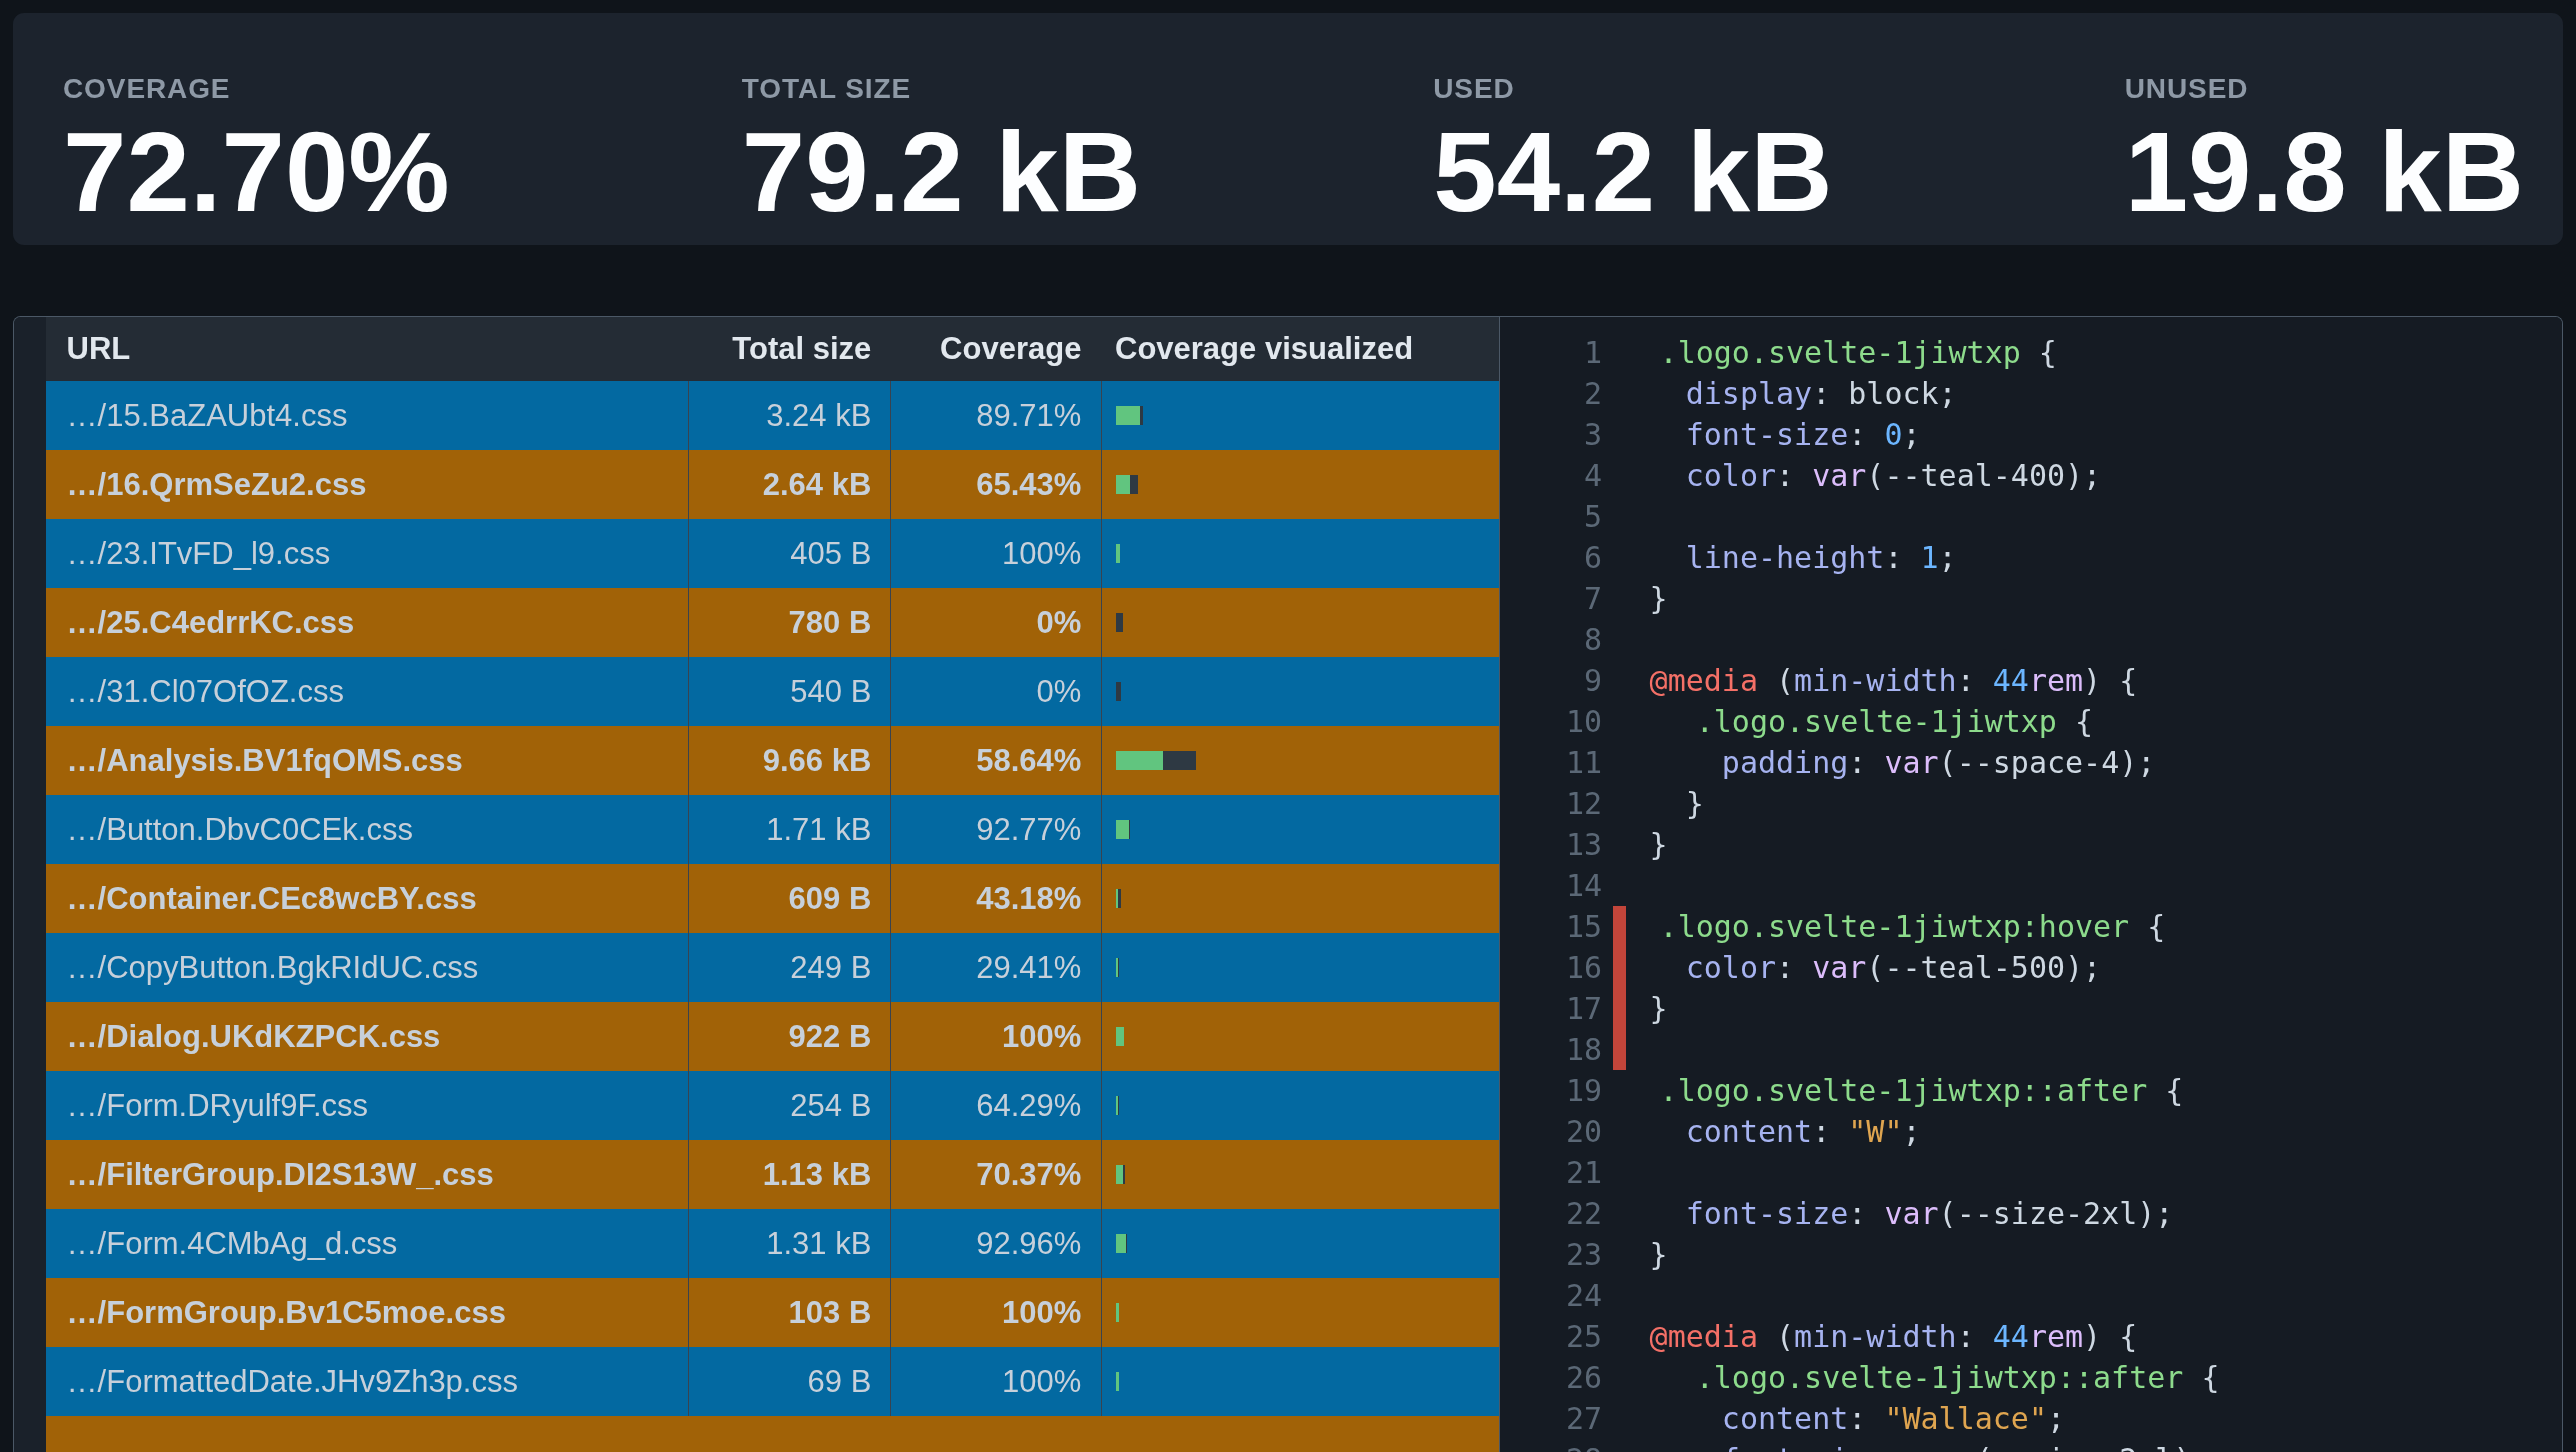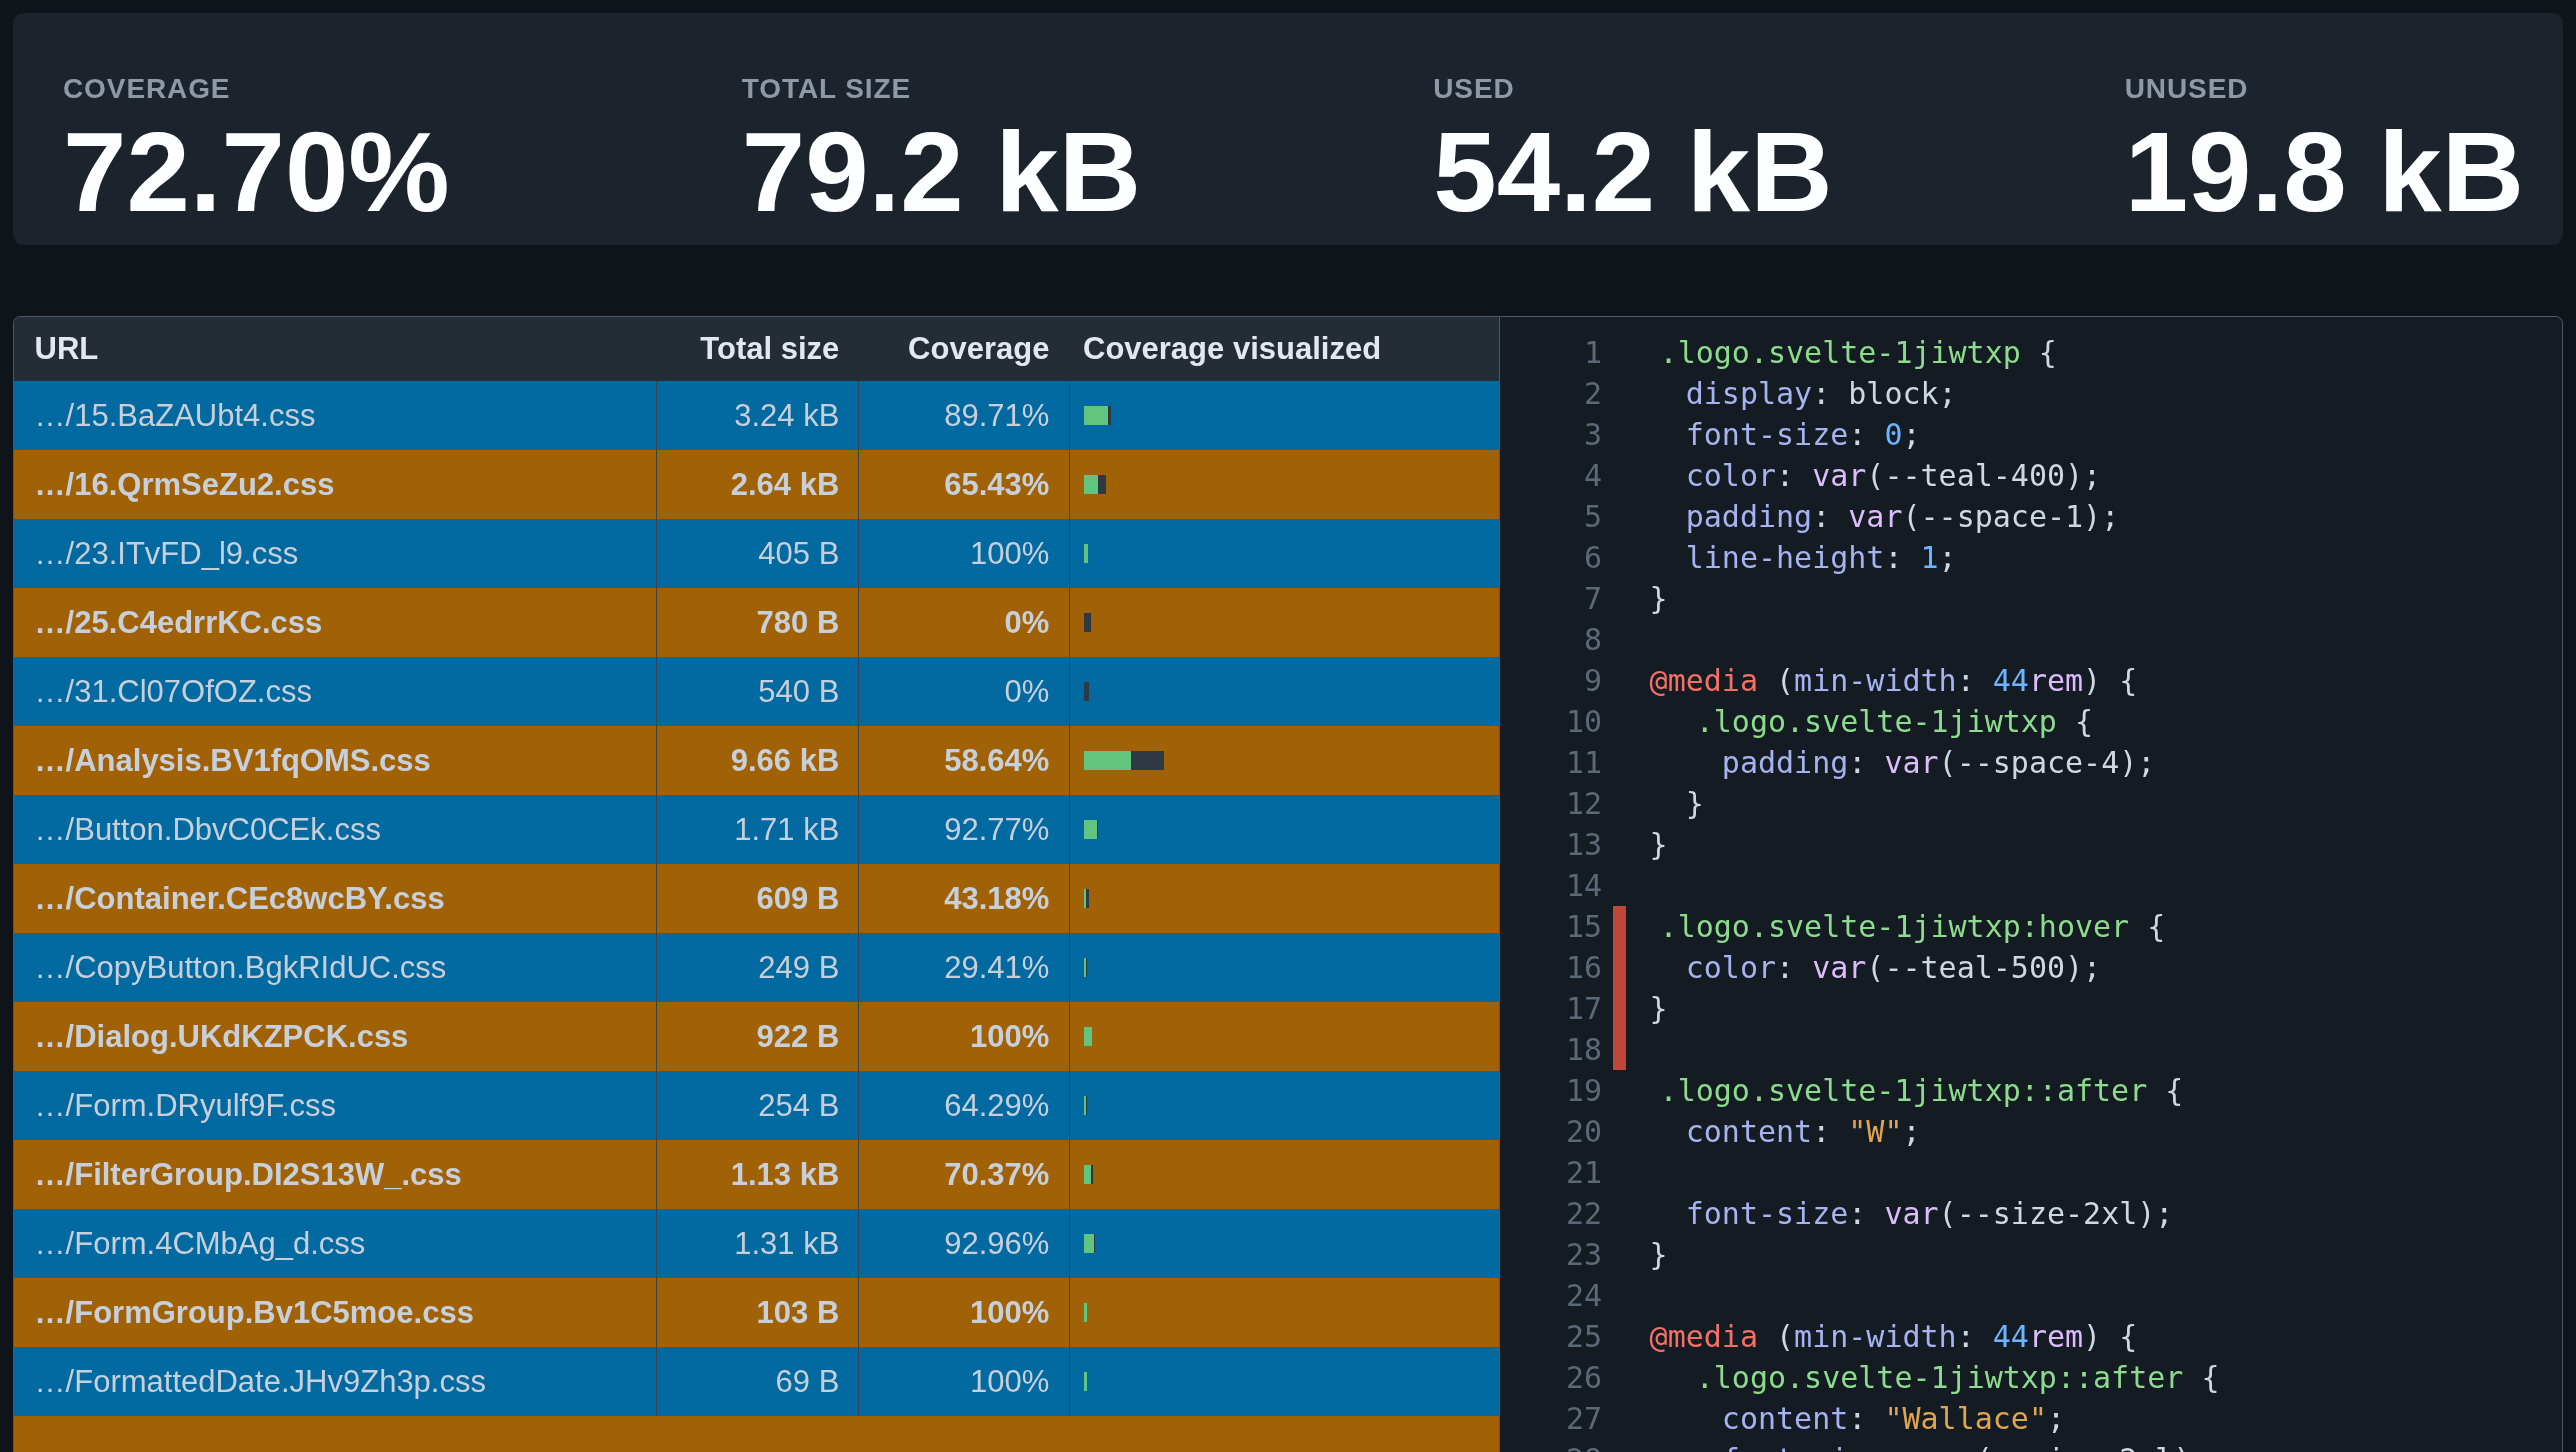--- a/index.html
+++ b/index.html
@@ -31,21 +31,21 @@
   
   .main-panel {
     position: absolute; left: 13px; top: 316px;
     width: 2550px; height: 1137px;
     border: 1.9px solid #4b5866; border-bottom: none;
     border-radius: 7.5px 7.5px 0 0;
     display: flex; overflow: hidden;
     background: #151b23;
   }
 
-  .table-pane { flex: 0 0 1485px; display: flex; flex-direction: column; background: #1a212a; }
+  .table-pane { flex: 0 0 1485px; display: flex; flex-direction: column; background: #1a212a; padding-left: 32px; }
 
   .t-header {
     height: 64px; flex: 0 0 64px; display: flex; align-items: center;
     background: #242c35; color: #e2e8ee; font-weight: bold; font-size: 31px;
   }
   .t-body { flex: 1; display: flex; flex-direction: column; overflow: hidden; }
   .t-row {
     height: 69px; flex: 0 0 69px; display: flex; align-items: stretch;
     font-size: 31px; color: #c7d0da; cursor: pointer;
   }
@@ -277,21 +277,21 @@
           </div>
         </div>
         <div class="t-row even"></div>
       </div>
   </div>
   <div class="code-pane">
       <div class="cl"><span class="ln">1</span><span class="mk"></span><span class="ct"><span class="tk-sel">.logo.svelte-1jiwtxp</span><span class="tk-pun"> {</span></span></div>
       <div class="cl"><span class="ln">2</span><span class="mk"></span><span class="ct"><span class="tk-pun">  </span><span class="tk-prop">display</span><span class="tk-pun">: </span><span class="tk-val">block</span><span class="tk-pun">;</span></span></div>
       <div class="cl"><span class="ln">3</span><span class="mk"></span><span class="ct"><span class="tk-pun">  </span><span class="tk-prop">font-size</span><span class="tk-pun">: </span><span class="tk-num">0</span><span class="tk-pun">;</span></span></div>
       <div class="cl"><span class="ln">4</span><span class="mk"></span><span class="ct"><span class="tk-pun">  </span><span class="tk-prop">color</span><span class="tk-pun">: </span><span class="tk-fn">var</span><span class="tk-pun">(--teal-400);</span></span></div>
-      <div class="cl"><span class="ln">5</span><span class="mk"></span><span class="ct"><span class="tk-pun">  </span><span class="tk-prop">padding</span><span class="tk-pun">: </span><span class="tk-fn">var</span><span class="tk-pun">(--space-1);</span></span></div>
+      <div class="cl"><span class="ln">5</span><span class="mk"></span></div>
       <div class="cl"><span class="ln">6</span><span class="mk"></span><span class="ct"><span class="tk-pun">  </span><span class="tk-prop">line-height</span><span class="tk-pun">: </span><span class="tk-num">1</span><span class="tk-pun">;</span></span></div>
       <div class="cl"><span class="ln">7</span><span class="mk"></span><span class="ct"><span class="tk-pun">}</span></span></div>
       <div class="cl"><span class="ln">8</span><span class="mk"></span><span class="ct"></span></div>
       <div class="cl"><span class="ln">9</span><span class="mk"></span><span class="ct"><span class="tk-at">@media</span><span class="tk-pun"> (</span><span class="tk-prop">min-width</span><span class="tk-pun">: </span><span class="tk-num">44</span><span class="tk-fn">rem</span><span class="tk-pun">) {</span></span></div>
       <div class="cl"><span class="ln">10</span><span class="mk"></span><span class="ct"><span class="tk-pun">  </span><span class="tk-sel">.logo.svelte-1jiwtxp</span><span class="tk-pun"> {</span></span></div>
       <div class="cl"><span class="ln">11</span><span class="mk"></span><span class="ct"><span class="tk-pun">    </span><span class="tk-prop">padding</span><span class="tk-pun">: </span><span class="tk-fn">var</span><span class="tk-pun">(--space-4);</span></span></div>
       <div class="cl"><span class="ln">12</span><span class="mk"></span><span class="ct"><span class="tk-pun">  }</span></span></div>
       <div class="cl"><span class="ln">13</span><span class="mk"></span><span class="ct"><span class="tk-pun">}</span></span></div>
       <div class="cl"><span class="ln">14</span><span class="mk"></span><span class="ct"></span></div>
       <div class="cl"><span class="ln">15</span><span class="mk on"></span><span class="ct"><span class="tk-sel">.logo.svelte-1jiwtxp:hover</span><span class="tk-pun"> {</span></span></div>

